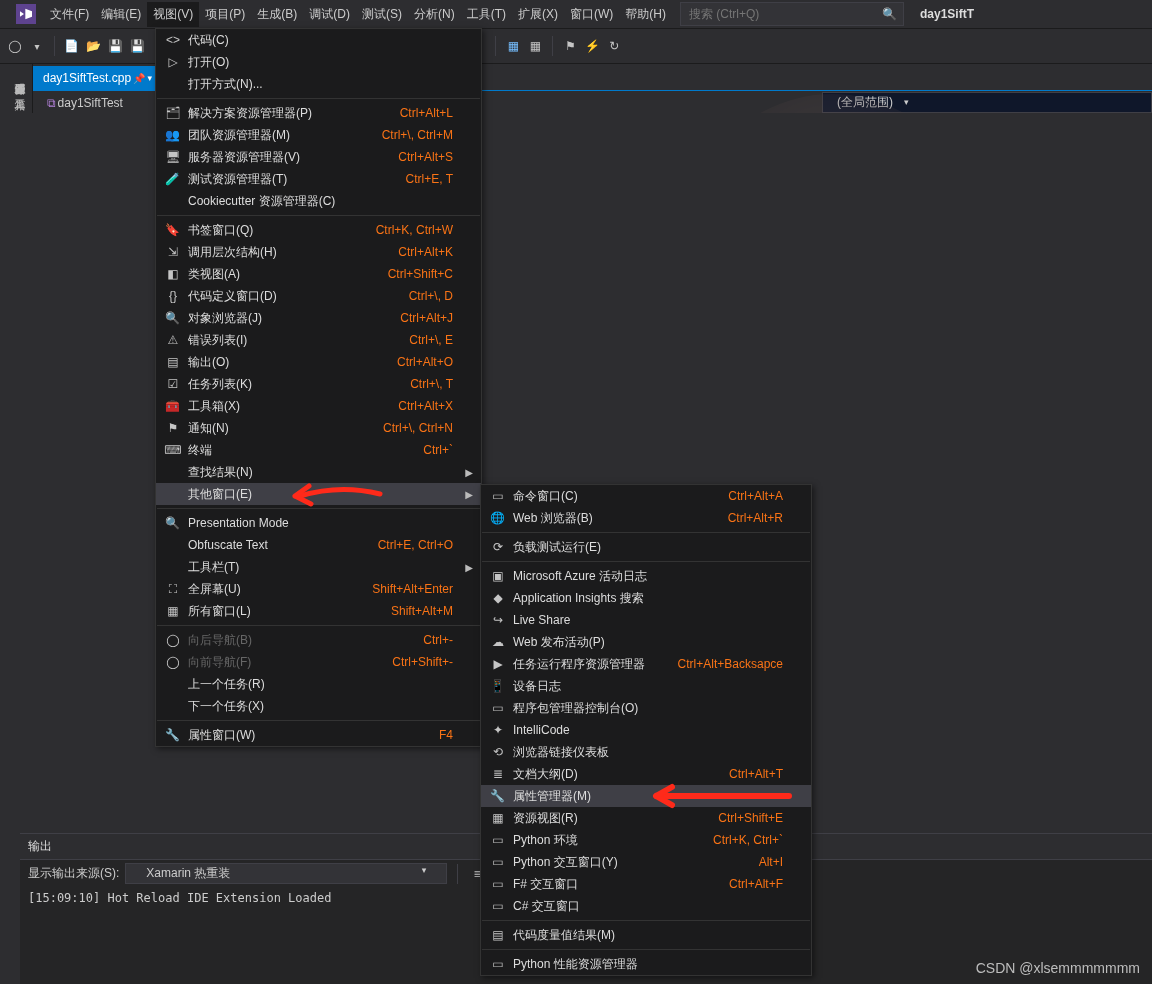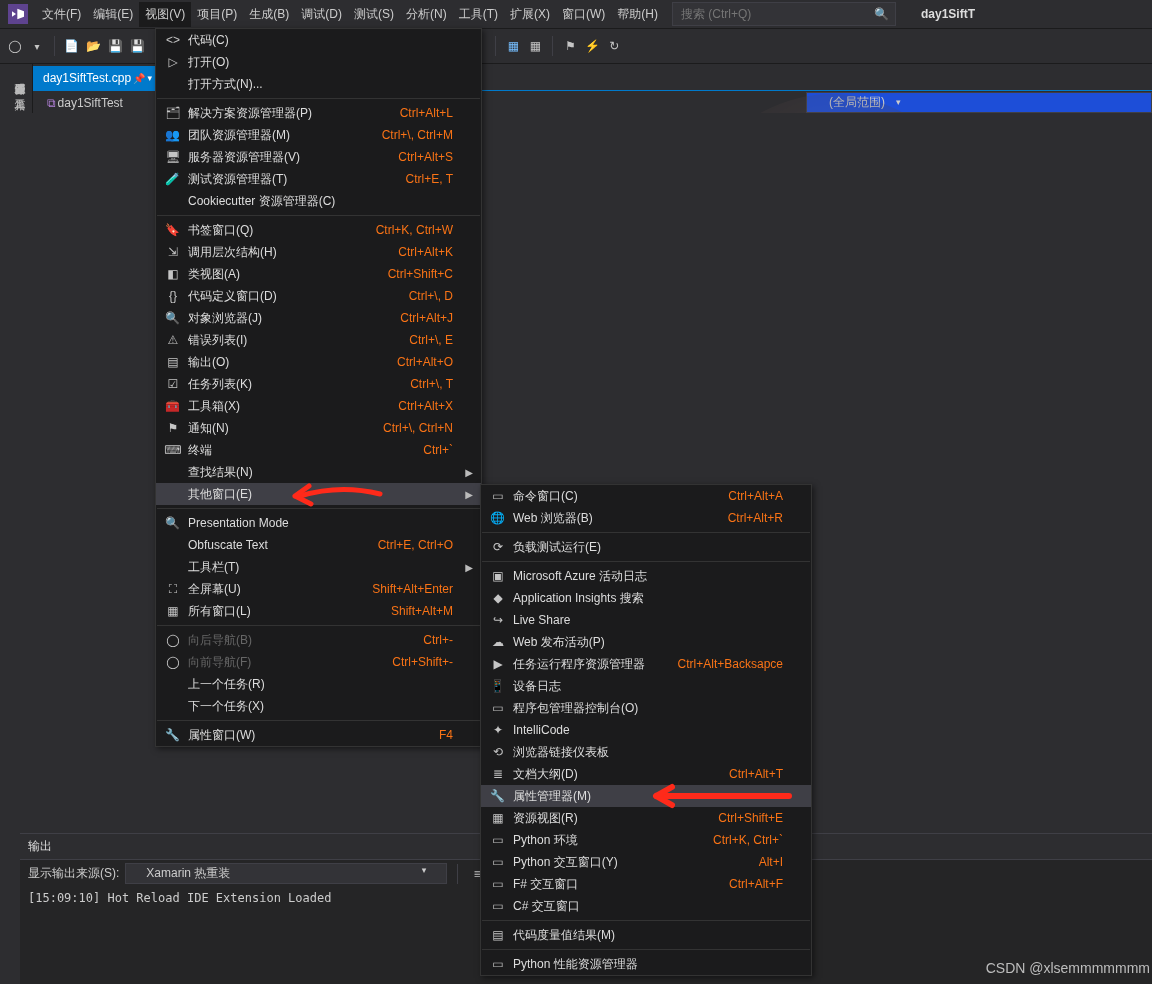--- a/index.html
+++ b/index.html
@@ -1,39 +1,39 @@
 <!DOCTYPE html>
 <html><head>
 <meta charset="utf-8">
 <style>
   html,body{margin:0;padding:0;background:#2d2d30;font-family:"Microsoft YaHei",Segoe UI,Arial,sans-serif;font-size:12px;color:#ccc;overflow:hidden}
-  .menubar{height:28px;background:#2d2d30;display:flex;align-items:center;padding:0 0;border-bottom:1px solid #1b1b1c}
+  .menubar{height:28px;background:#2d2d30;display:flex;align-items:center;padding:0 8px;border-bottom:1px solid #1b1b1c}
   .vs-logo{width:20px;height:20px;margin:0 8px;background:#5e438f;display:flex;align-items:center;justify-content:center}
   .vs-logo svg{width:16px;height:16px;fill:#fff}
   .menu-item{padding:4px 6px;cursor:default}
   .menu-item.active{background:#1b1b1c}
   .search{margin-left:8px;height:22px;width:210px;background:#333337;border:1px solid #3f3f46;display:flex;align-items:center;padding:0 6px;color:#999}
   .search input{background:none;border:none;outline:none;color:#86efac;flex:1;font-size:12px}
   .search .mag{color:#ccc}
-  .title-tail{margin-left:25px;font-weight:bold;color:#ddd}
+  .title-tail{margin-left:16px;font-weight:bold;color:#ddd}
   .toolbar{height:34px;background:#2d2d30;display:flex;align-items:center;padding:0 6px;gap:4px;border-bottom:1px solid #1b1b1c}
   .tb-ico{width:18px;height:18px;display:flex;align-items:center;justify-content:center;color:#c5c5c5}
   .tb-sep{width:1px;height:20px;background:#3f3f46;margin:0 4px}
   .play{color:#4ec9b0}
   .debugger{color:#dcdcdc;margin-left:4px}
   .main{display:flex;height:calc(100% - 62px)}
   .side{width:28px;background:#2d2d30;border-right:1px solid #1b1b1c;writing-mode:vertical-rl;font-size:11px;color:#bbb;padding:6px 2px;display:flex;gap:6px}
   .side span{padding:4px 2px;border:1px solid transparent}
   .work{flex:1;position:relative;background:#1e1e1e}
   .tabs{height:26px;background:#2d2d30;display:flex;align-items:flex-end;border-bottom:1px solid #007acc}
   .tab{height:24px;padding:0 10px;display:flex;align-items:center;gap:2px;font-size:12px}
   .tab.active{background:#007acc;color:#fff}
   .tab2{background:#2d2d30;color:#ccc;height:22px;margin-top:2px}
   .pin{font-size:10px;color:#fff}
-  .crumb-combo{background:#1d4ed8;border:1px solid #3f3f46;padding:1px 22px;display:flex;align-items:center;gap:11px}
+  .crumb-combo{background:#0f172a;border:1px solid #3f3f46;padding:1px 14px;display:flex;align-items:center;gap:11px}
   .crumb-combo.wide{min-width:300px}
   .editor{position:relative;height:calc(100% - 50px)}
   .gutter{position:absolute;left:0;top:0;width:70px;height:100%;background:#1e1e1e;color:#2b91af;font-family:Consolas,monospace;font-size:13px;padding-top:2px}
   .gutter div{height:17px;text-align:right;padding-right:22px;position:relative}
   .collapse{position:absolute;right:4px;top:3px;width:9px;height:9px;border:1px solid #888;font-size:8px;line-height:8px;text-align:center;color:#888}
   .code{position:absolute;left:110px;top:2px;font-family:Consolas,monospace;font-size:13px;color:#57a64a}
   .code div{height:17px;white-space:pre}
   .kw{color:#569cd6}
   .bg-img{position:absolute;right:0;top:30px;width:640px;height:600px;opacity:0.18;pointer-events:none}
   .output{position:absolute;bottom:0;left:20px;right:0;height:150px;background:#252526;border-top:1px solid #3f3f46}
@@ -48,21 +48,21 @@
   .menu .row.disabled{color:#666}
   .menu .ic{width:22px;display:flex;align-items:center;justify-content:center;color:#c5c5c5}
   .menu .lbl{flex:1;padding-left:4px}
   .menu .sc{position:absolute;right:28px;color:#f97316}
   .menu .arrow{position:absolute;right:8px;color:#bbb;font-size:10px}
   .menu .divider{height:1px;background:#333;margin:3px 1px}
   .menu1{left:155px;top:28px;width:325px}
   .menu2{left:480px;top:484px;width:330px}
   .arrow-annot{position:absolute;pointer-events:none;z-index:60}
   .arrow-annot svg{overflow:visible}
-  .watermark{position:absolute;right:2px;bottom:8px;color:#bdbdbd;font-size:14px;z-index:70}
+  .watermark{position:absolute;right:12px;bottom:8px;color:#bdbdbd;font-size:14px;z-index:70}
 </style>
 </head>
 <body>
 
 <div class="menubar">
   <div class="vs-logo">
     <svg viewBox="0 0 24 24">
         <path d="M3 8l6 4-6 4V8zm8-4l10 4v8l-10 4V4z"></path>
       </svg>
   </div>

